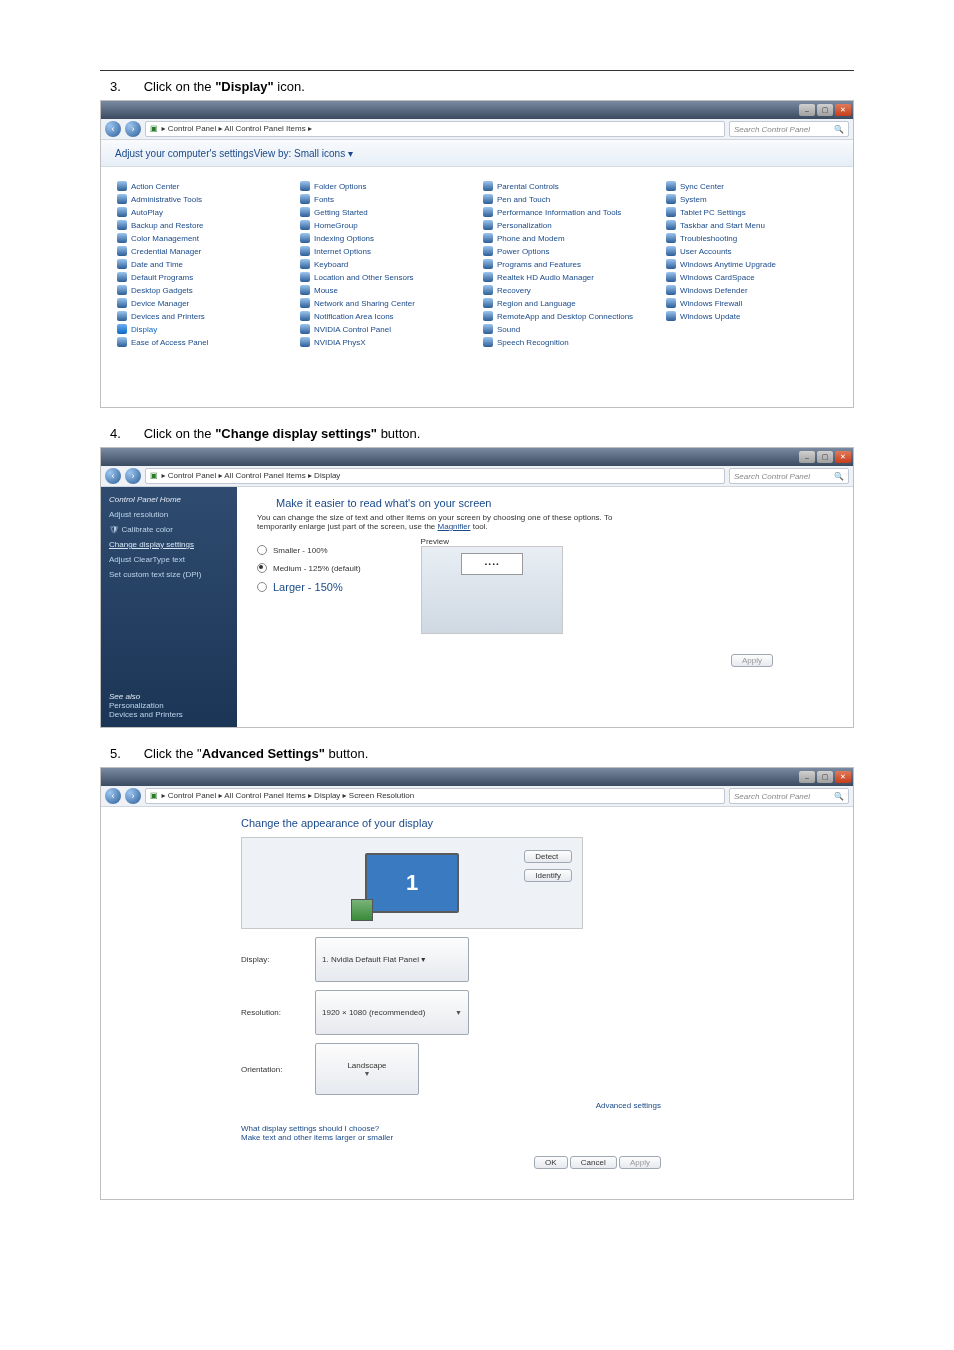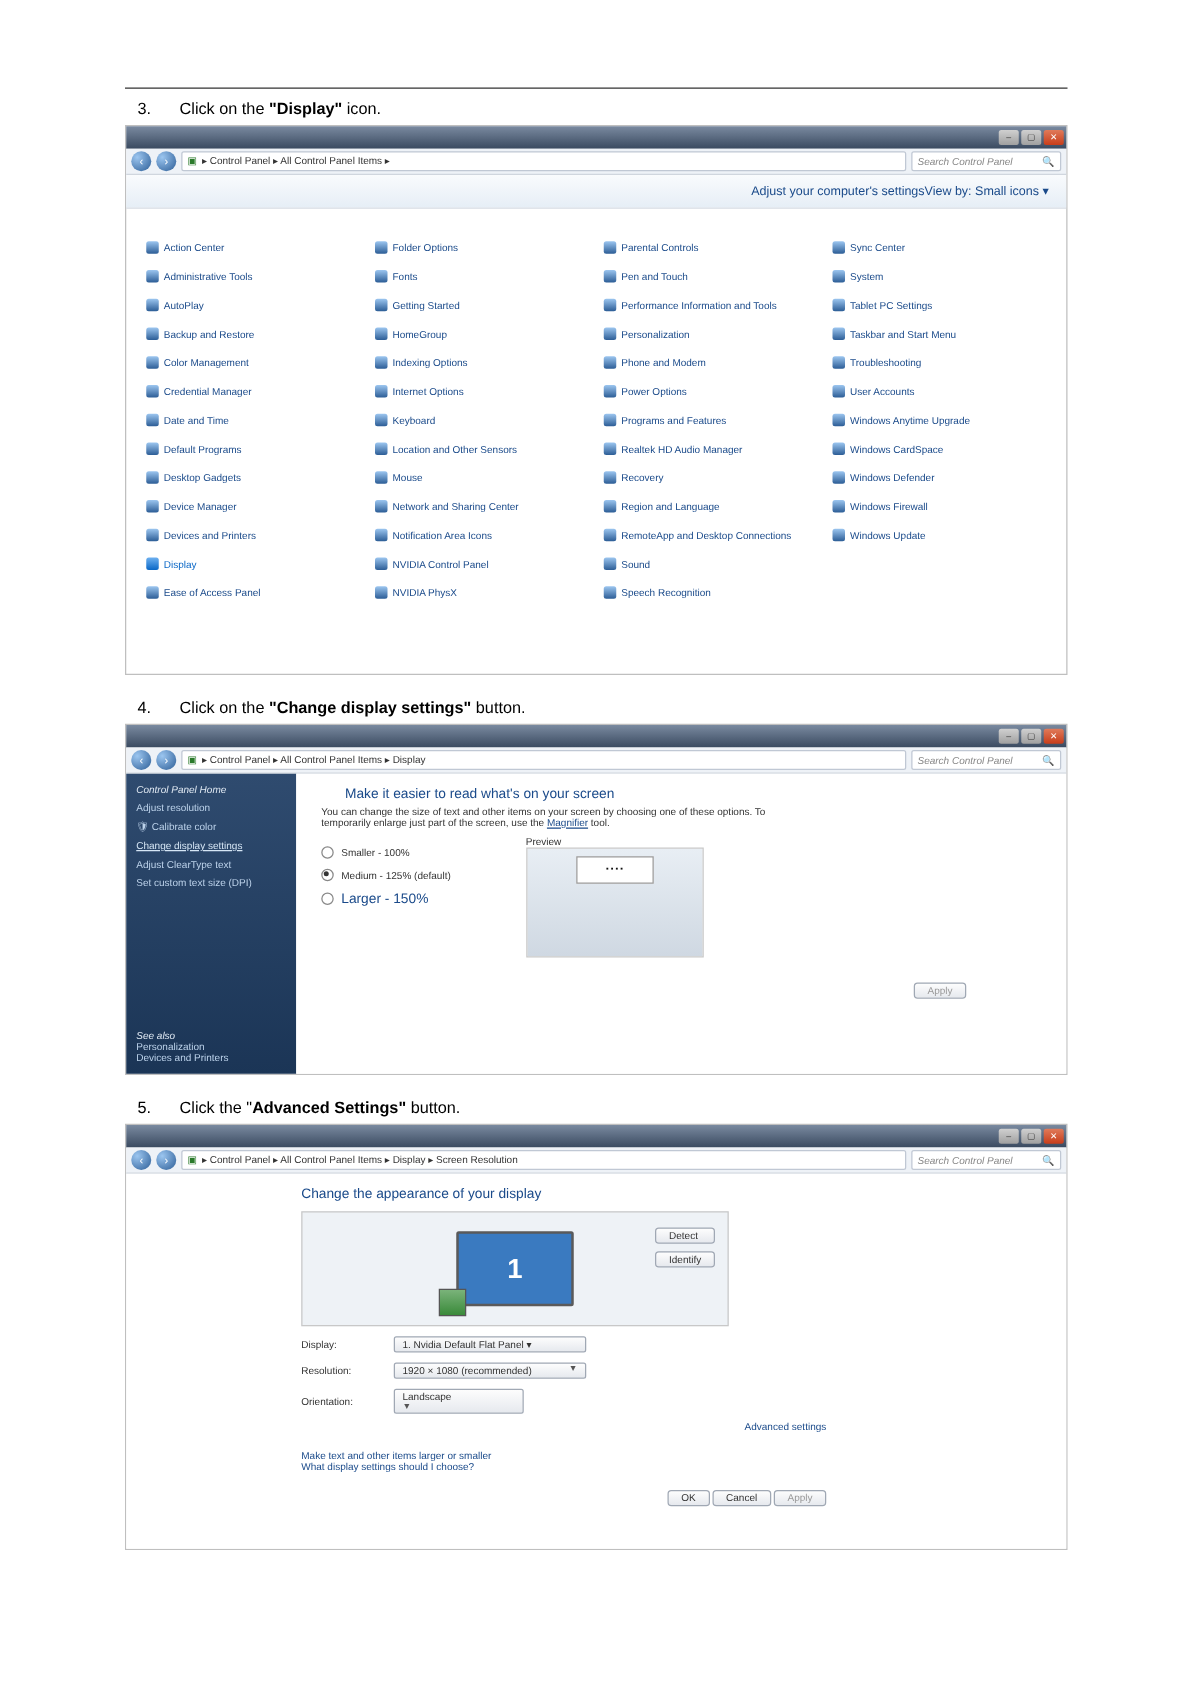--- a/index.html
+++ b/index.html
@@ -70,33 +70,33 @@
   .search-box {
     width: 110px; height: 14px; background: #fff;
     border: 1px solid #c0c8d4; border-radius: 2px;
     color: #888; font-style: italic; padding: 0 4px;
     display:flex; align-items:center; justify-content:space-between;
   }
   .mag { color:#5b7aa8; font-style: normal; }
   .headerbar {
     background: linear-gradient(#f9fbfd,#e6eef6);
     height: 26px;
-    display: flex; justify-content: flex-end; align-items: center;
+    display: flex; justify-content: flex-start; align-items: center;
     padding: 0 14px; color: #1a4a8a; font-size: 10px;
     border-bottom: 1px solid #d6dce4;
   }
   .viewby { color: #1a4a8a; font-size: 10px; }
   .viewby a { color:#1a4a8a; text-decoration: none; }
 
   
   .cp-grid {
     display: grid;
     grid-template-columns: repeat(4, 1fr);
-    gap: 13px 12px;
-    padding: 26px 16px 60px 16px;
+    gap: 3px 12px;
+    padding: 14px 16px 60px 16px;
   }
   .cp-item { display: flex; align-items: center; gap: 4px; color: #1a4a8a; white-space: nowrap; }
   .cp-item .ico {
     width: 10px; height: 10px; flex: none;
     background: linear-gradient(#9cc6f0,#2c5d96); border-radius: 2px;
   }
   .cp-item.highlight { color: #0a67c6; }
   .cp-item.highlight .ico { background: linear-gradient(#6db0f0,#0a67c6); }
 
   
@@ -152,22 +152,22 @@
   }
   .monitor::before {
     content:""; position:absolute; left:-16px; bottom:-10px; width:20px; height:20px;
     background: linear-gradient(#7ab37a,#3a8a3a); border:1px solid #555;
   }
   .side-btns { position:absolute; right:10px; top:12px; display:flex; flex-direction:column; gap:6px;}
   .formrow { display:flex; align-items:center; gap:14px; font-size:8px; color:#333; margin-top:8px;}
   .formrow .lbl { width: 60px;}
   .dd {
     border:1px solid #a0a8b4; background:linear-gradient(#fdfdfd,#e6e9ee);
-    padding:1px 6px; border-radius:2px; min-width:140px;
-    display:flex; justify-content:space-between; 
+    padding:17px 6px; border-radius:2px; min-width:140px;
+    display:flex; justify-content:space-between; align-items:center;
   }
   .dd .chev { font-size:7px; color:#555;}
   .linktext { color:#1a4a8a; font-size:8px; text-decoration: none;}
   .linktext.adv { float:right; }
   .btnrow { text-align:right; margin-top:14px; }
 
   .pagenum { text-align:center; font-size:12px; margin-top: 40px; color:#000; }
 </style>
 </head>
 <body>
@@ -531,22 +531,22 @@
         <span class="lbl">Orientation:</span>
         <span class="dd" style="min-width:90px;flex-direction:column;">
             <span>Landscape</span>
             <span class="chev">▼</span>
           </span>
       </div>
       <div style="margin-top:6px; overflow:hidden; width:420px;">
         <a class="linktext adv">Advanced settings</a>
       </div>
       <div style="margin-top:14px;">
+        <div><a class="linktext">What display settings should I choose?</a></div>
         <div><a class="linktext">Make text and other items larger or smaller</a></div>
-        <div><a class="linktext">What display settings should I choose?</a></div>
       </div>
       <div class="btnrow" style="width:420px;">
         <span class="btn">OK</span>
         <span class="btn">Cancel</span>
         <span class="btn disabled">Apply</span>
       </div>
     </div>
   </div>
 
 </div>

